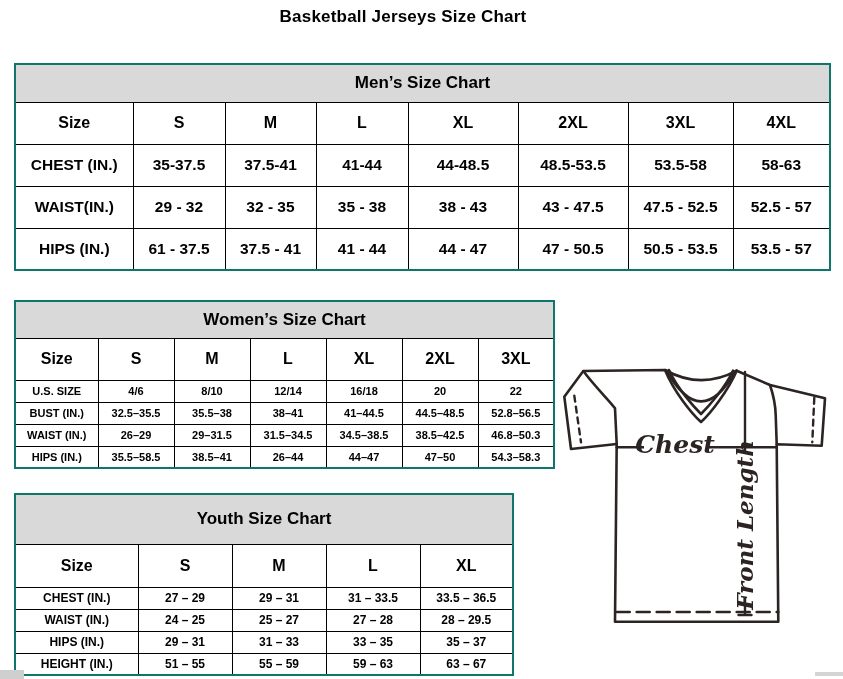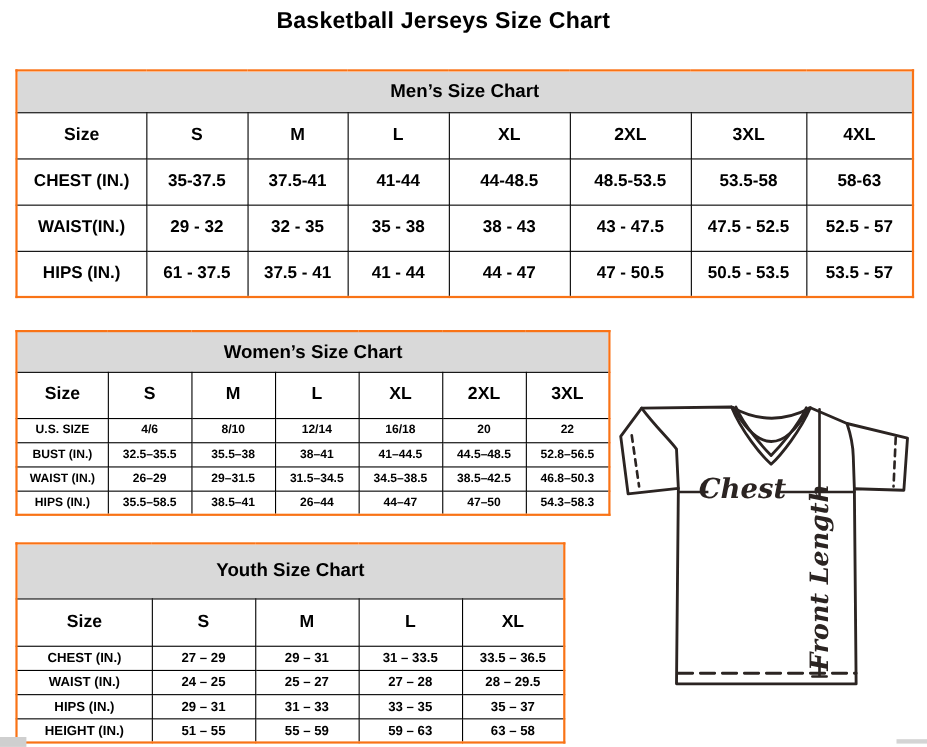--- a/index.html
+++ b/index.html
@@ -4,25 +4,25 @@
 <style>
   * { box-sizing: border-box; margin: 0; padding: 0; }
   html,body { background:#fff; }
   .stage {
     position: relative; width: 843px; height: 679px;
     background: #fff; overflow: hidden;
     font-family: "Liberation Sans", sans-serif; color: #000;
   }
   .page-title {
     position: absolute; top: 7px; left: 0; width: 806px;
-    text-align: center; font-size: 21px; font-weight: bold; letter-spacing: 0.2px;
+    text-align: center; font-size: 17px; font-weight: bold; letter-spacing: 0.2px;
   }
   table.size-table {
     position: absolute; border-collapse: collapse; table-layout: fixed;
-    border: 2px solid #f97316; background: #fff;
+    border: 2px solid #0f766e; background: #fff;
   }
   .size-table td {
     border: 1px solid #000; text-align: center; vertical-align: middle;
     font-weight: bold; color: #000; white-space: nowrap; overflow: hidden;
   }
   .band-row td { background: #d9d9d9; font-size: 17px; }
 
   .mens   { left: 14px; top: 63px;  width: 815px; }
   .mens .band-row td { height: 38px; }
   .mens .size-row td { height: 42px; font-size: 16px; }
@@ -214,21 +214,21 @@
         <td>29 – 31</td>
         <td>31 – 33</td>
         <td>33 – 35</td>
         <td>35 – 37</td>
       </tr>
       <tr class="data-row">
         <td>HEIGHT (IN.)</td>
         <td>51 – 55</td>
         <td>55 – 59</td>
         <td>59 – 63</td>
-        <td>63 – 58</td>
+        <td>63 – 67</td>
       </tr>
     </tbody>
   </table>
 
   <svg class="jersey" viewBox="0 0 285 292" xmlns="http://www.w3.org/2000/svg">
     <g fill="none" stroke="#2b2422" stroke-width="2.6" stroke-linejoin="round" stroke-linecap="round">
       <path fill="#ffffff" d="M25.3,11 L107,10
         C116,32 134,54 143,62 C152,54 170,31 178.7,10.7
         L212,25 L267,38.3 L263.7,85.7 L218.7,84.3
         L220.3,261.7 L57,261.7 L58.7,84

